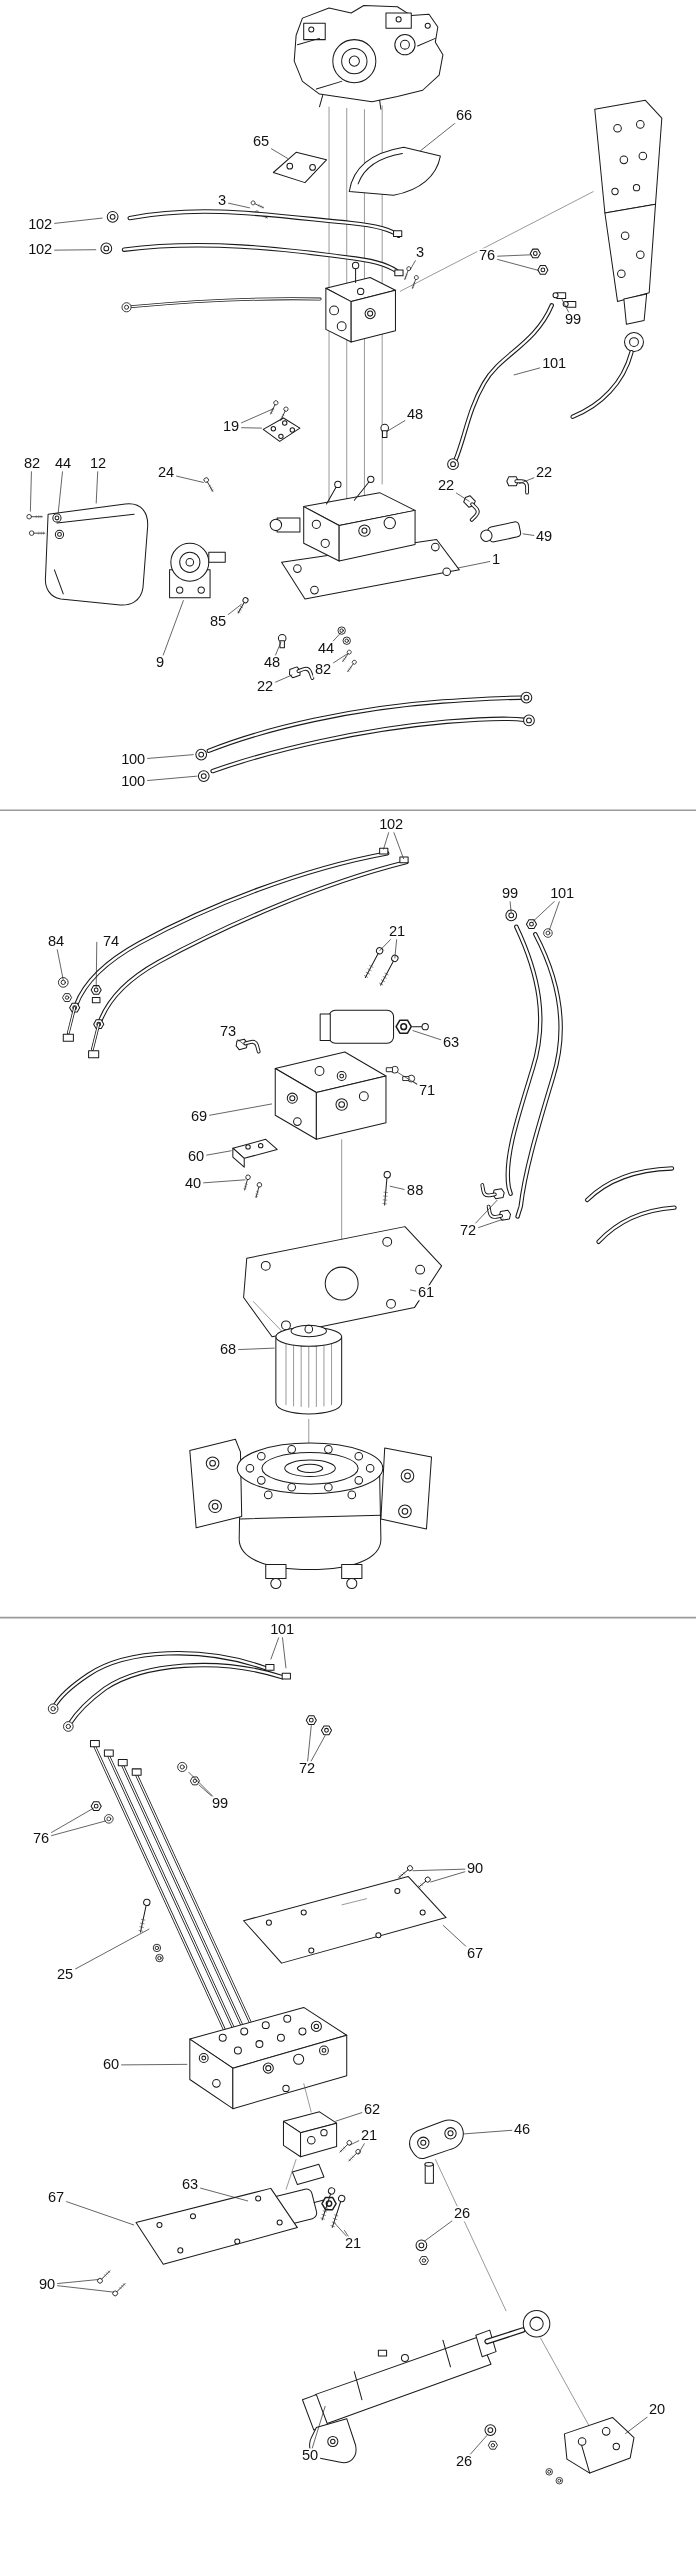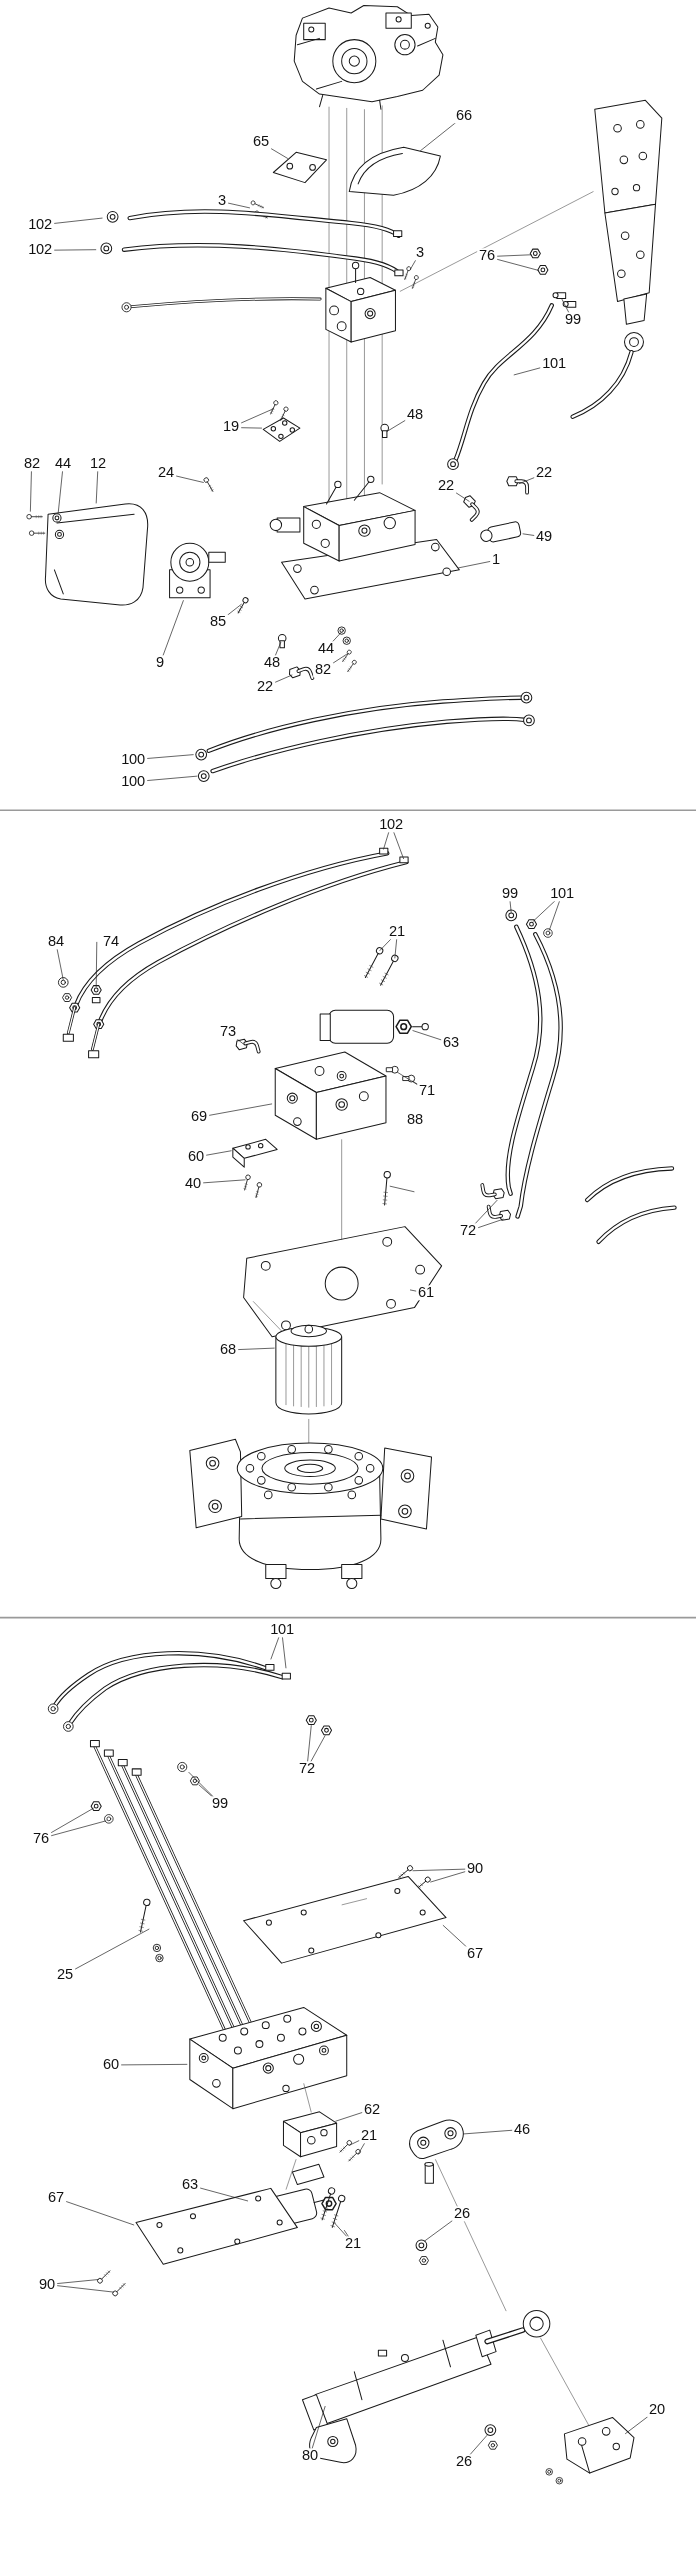--- a/index.html
+++ b/index.html
@@ -731,38 +731,38 @@
       <div class="callout" style="left: 562px; top: 894px;">101</div>
       <div class="callout" style="left: 56px; top: 942px;">84</div>
       <div class="callout" style="left: 111px; top: 942px;">74</div>
       <div class="callout" style="left: 397px; top: 932px;">21</div>
       <div class="callout" style="left: 228px; top: 1032px;">73</div>
       <div class="callout" style="left: 451px; top: 1043px;">63</div>
       <div class="callout" style="left: 427px; top: 1091px;">71</div>
       <div class="callout" style="left: 199px; top: 1117px;">69</div>
       <div class="callout" style="left: 196px; top: 1157px;">60</div>
       <div class="callout" style="left: 193px; top: 1184px;">40</div>
-      <div class="callout" style="left: 415px; top: 1120px;">88</div>
+      <div class="callout" style="left: 415px; top: 1192px; font-family: Liberation Mono, monospace;">88</div>
       <div class="callout" style="left: 468px; top: 1231px;">72</div>
       <div class="callout" style="left: 426px; top: 1293px;">61</div>
       <div class="callout" style="left: 228px; top: 1350px;">68</div>
       <div class="callout" style="left: 282px; top: 1630px;">101</div>
       <div class="callout" style="left: 307px; top: 1769px;">72</div>
       <div class="callout" style="left: 220px; top: 1804px;">99</div>
       <div class="callout" style="left: 41px; top: 1839px;">76</div>
       <div class="callout" style="left: 475px; top: 1869px;">90</div>
       <div class="callout" style="left: 475px; top: 1954px;">67</div>
       <div class="callout" style="left: 65px; top: 1975px;">25</div>
       <div class="callout" style="left: 111px; top: 2065px;">60</div>
       <div class="callout" style="left: 372px; top: 2110px; text-align: right;">62</div>
       <div class="callout" style="left: 369px; top: 2136px;">21</div>
       <div class="callout" style="left: 522px; top: 2130px;">46</div>
       <div class="callout" style="left: 190px; top: 2185px;">63</div>
       <div class="callout" style="left: 56px; top: 2198px;">67</div>
       <div class="callout" style="left: 462px; top: 2214px;">26</div>
       <div class="callout" style="left: 353px; top: 2244px;">21</div>
       <div class="callout" style="left: 47px; top: 2285px;">90</div>
-      <div class="callout" style="left: 310px; top: 2456px;">80</div>
+      <div class="callout" style="left: 310px; top: 2456px;">50</div>
       <div class="callout" style="left: 657px; top: 2410px;">20</div>
       <div class="callout" style="left: 464px; top: 2462px;">26</div>
     </div>
 </div>
 
 
 </body></html>

